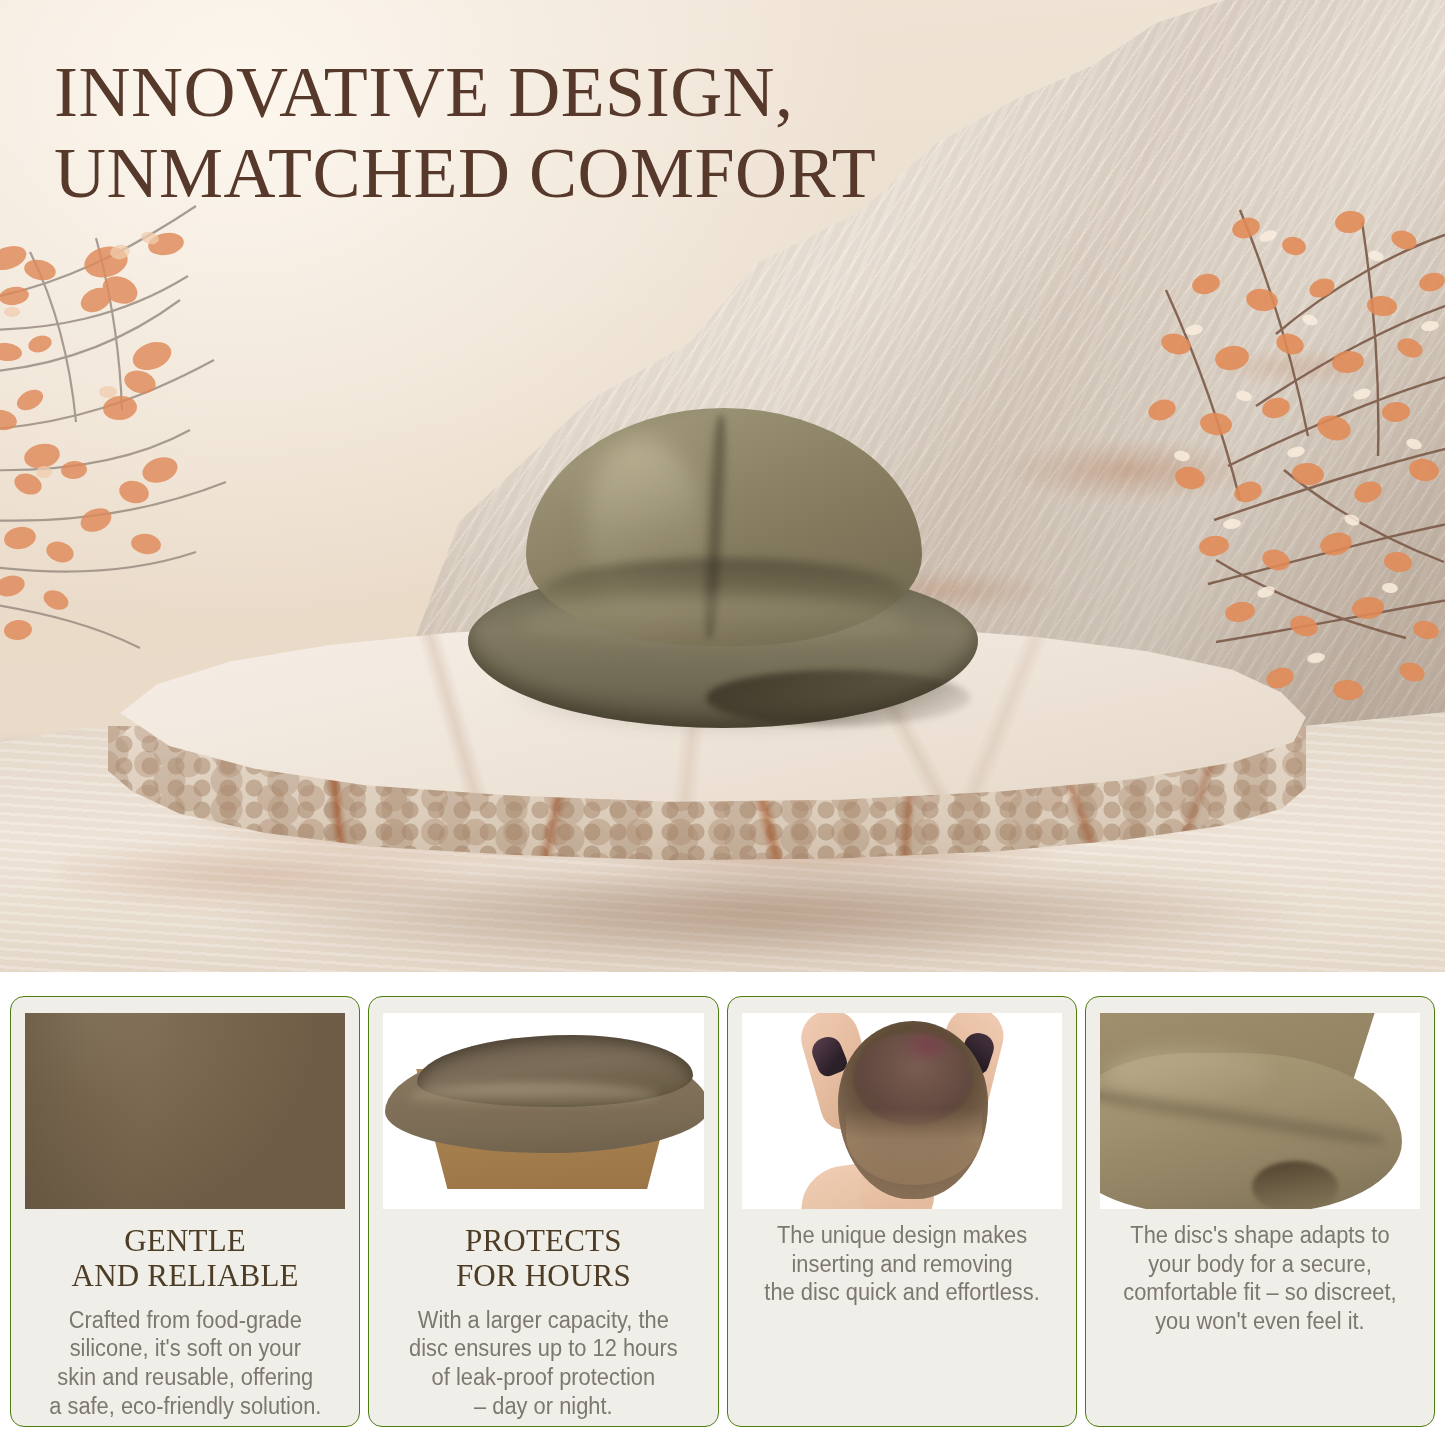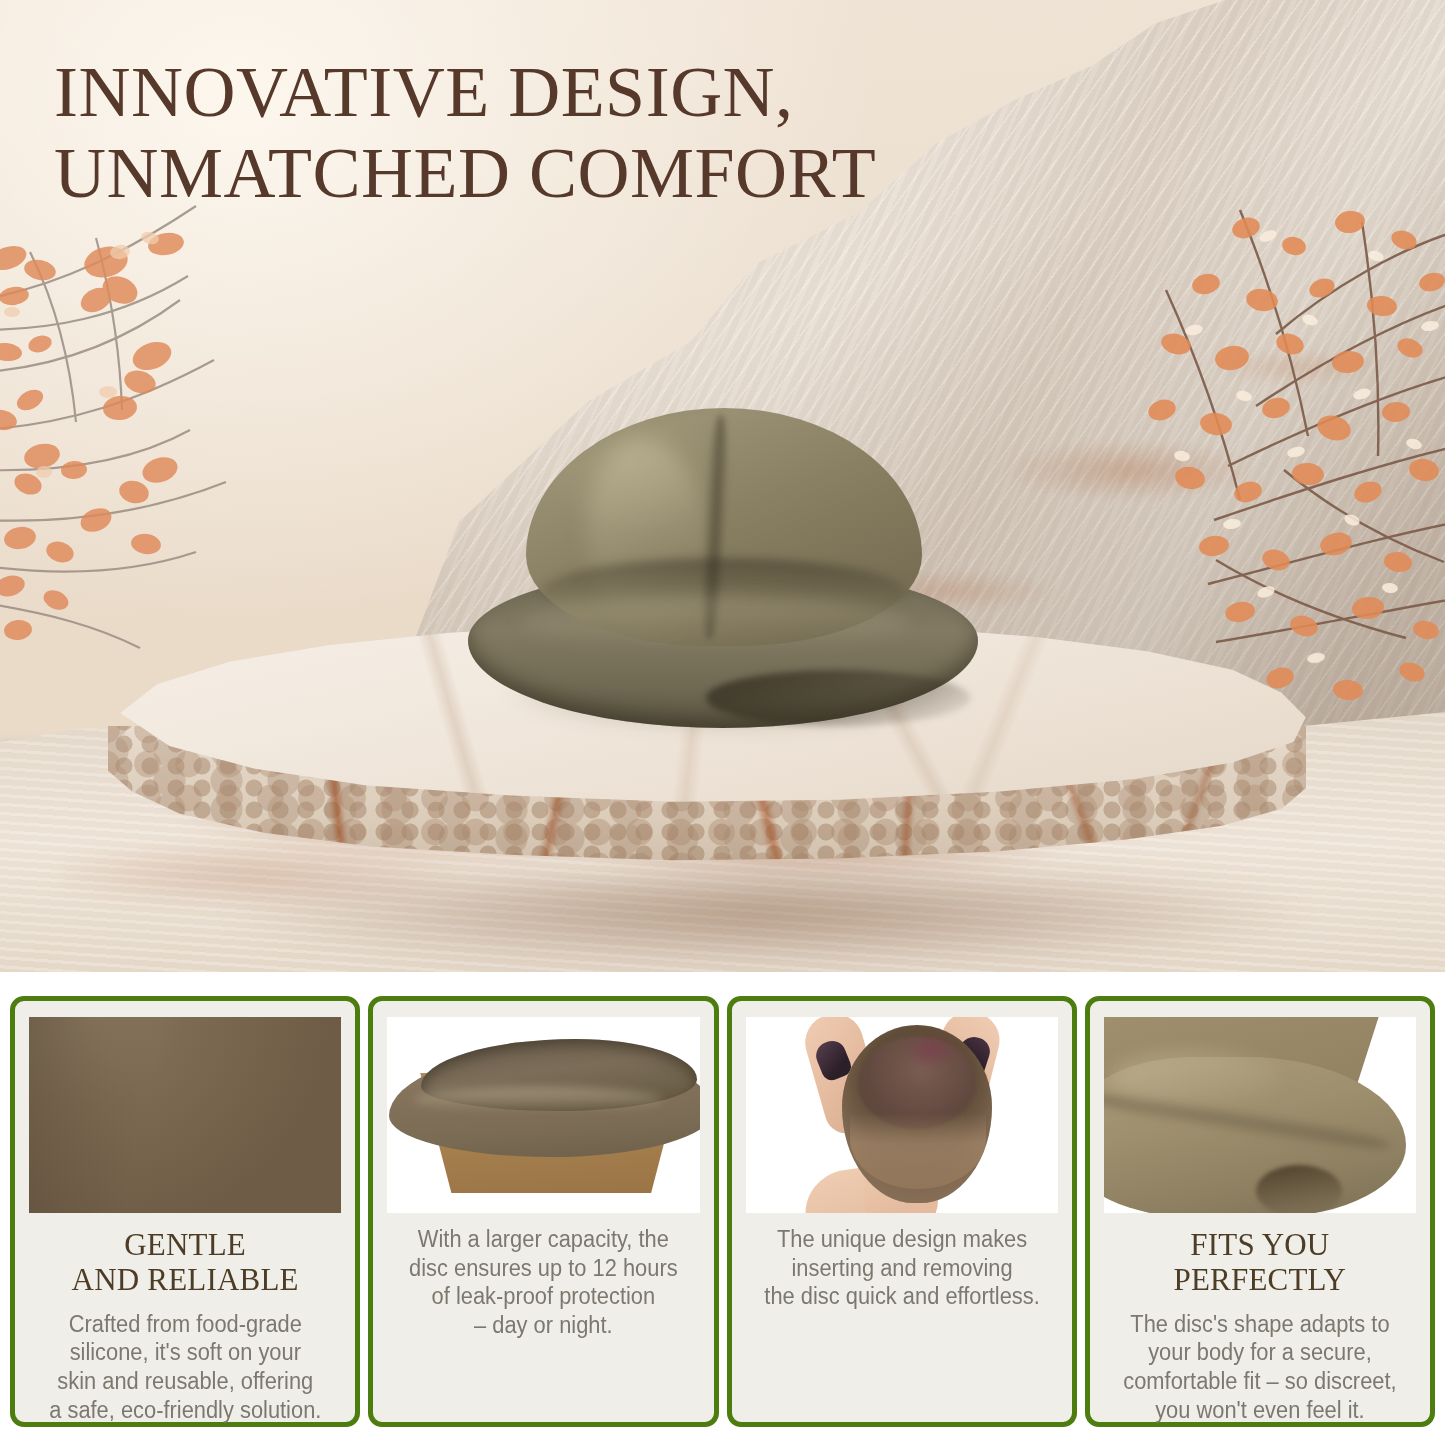--- a/index.html
+++ b/index.html
@@ -301,21 +301,21 @@
     left: 0; top: 978px;
     width: 1445px; height: 457px;
     background: #ffffff;
     display: flex;
     gap: 8px;
     padding: 18px 10px 8px 10px;
   }
   .card {
     flex: 1 1 0;
     background: #efeee8;
-    border: 5px solid #4d7c0f;
+    border: 1px solid #4d7c0f;
     border-radius: 14px;
     padding: 16px 14px 12px 14px;
     display: flex;
     flex-direction: column;
     align-items: center;
   }
   .card-img {
     width: 100%;
     height: 196px;
     background: #ffffff;
@@ -693,20 +693,22 @@
 
     <div class="card">
       <div class="card-img">
         <div class="c2-wrap">
           <div class="c2-body"></div>
           <div class="c2-rim"></div>
           <div class="c2-bowl"></div>
           <div class="c2-hi"></div>
         </div>
       </div>
+      <div class="card-title">PROTECTS
+FOR HOURS</div>
       <div class="card-body">With a larger capacity, the
 disc ensures up to 12 hours
 of leak-proof protection
 – day or night.</div>
     </div>
 
     <div class="card">
       <div class="card-img">
         <div class="c3-wrap">
           <div class="c3-palm"></div>
@@ -729,22 +731,20 @@
     <div class="card">
       <div class="card-img">
         <div class="c4-wrap">
           <div class="c4-upper"></div>
           <div class="c4-rim"></div>
           <div class="c4-groove"></div>
           <div class="c4-hi"></div>
           <div class="c4-dark"></div>
         </div>
       </div>
-      <div class="card-title">FITS YOU
-PERFECTLY</div>
       <div class="card-body">The disc's shape adapts to
 your body for a secure,
 comfortable fit – so discreet,
 you won't even feel it.</div>
     </div>
 
   </div>
 </div>
 
 </body></html>

